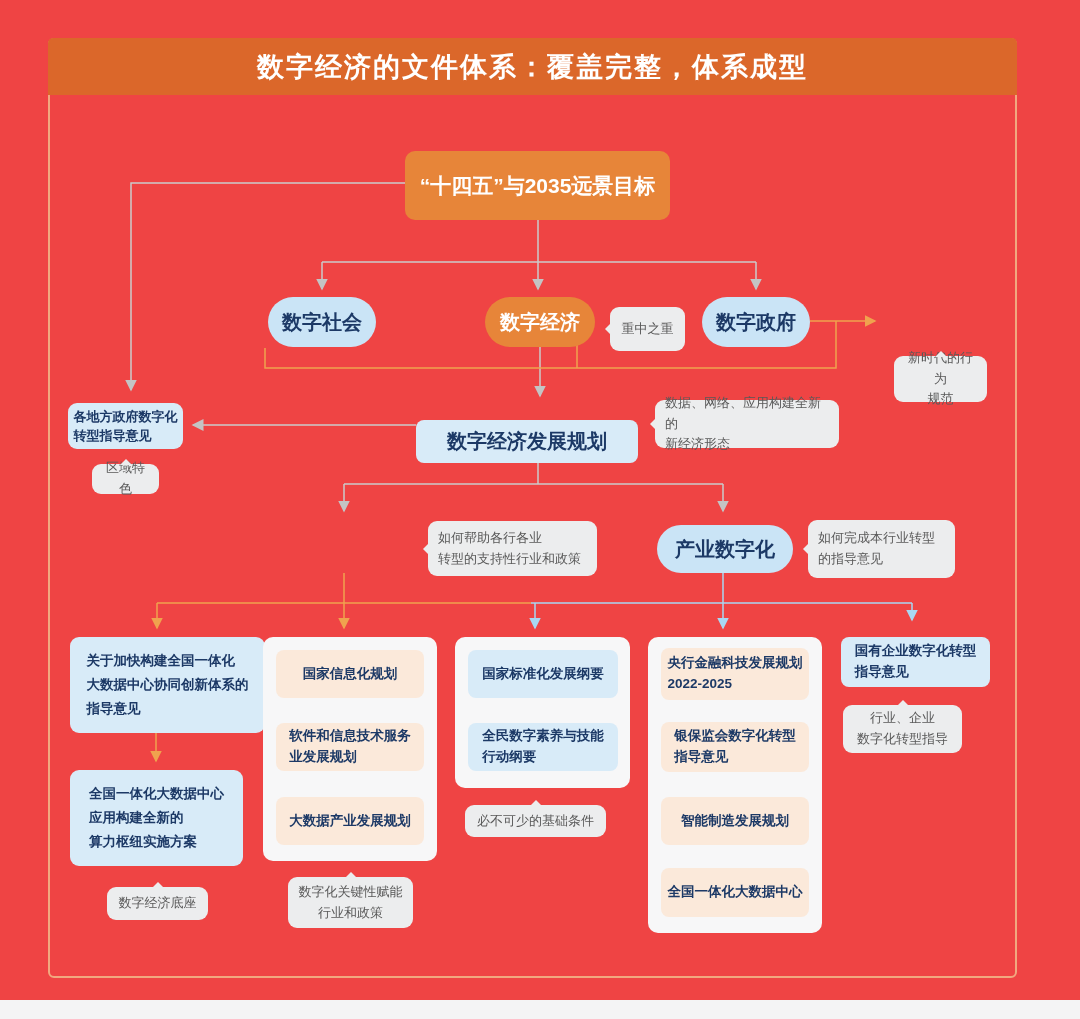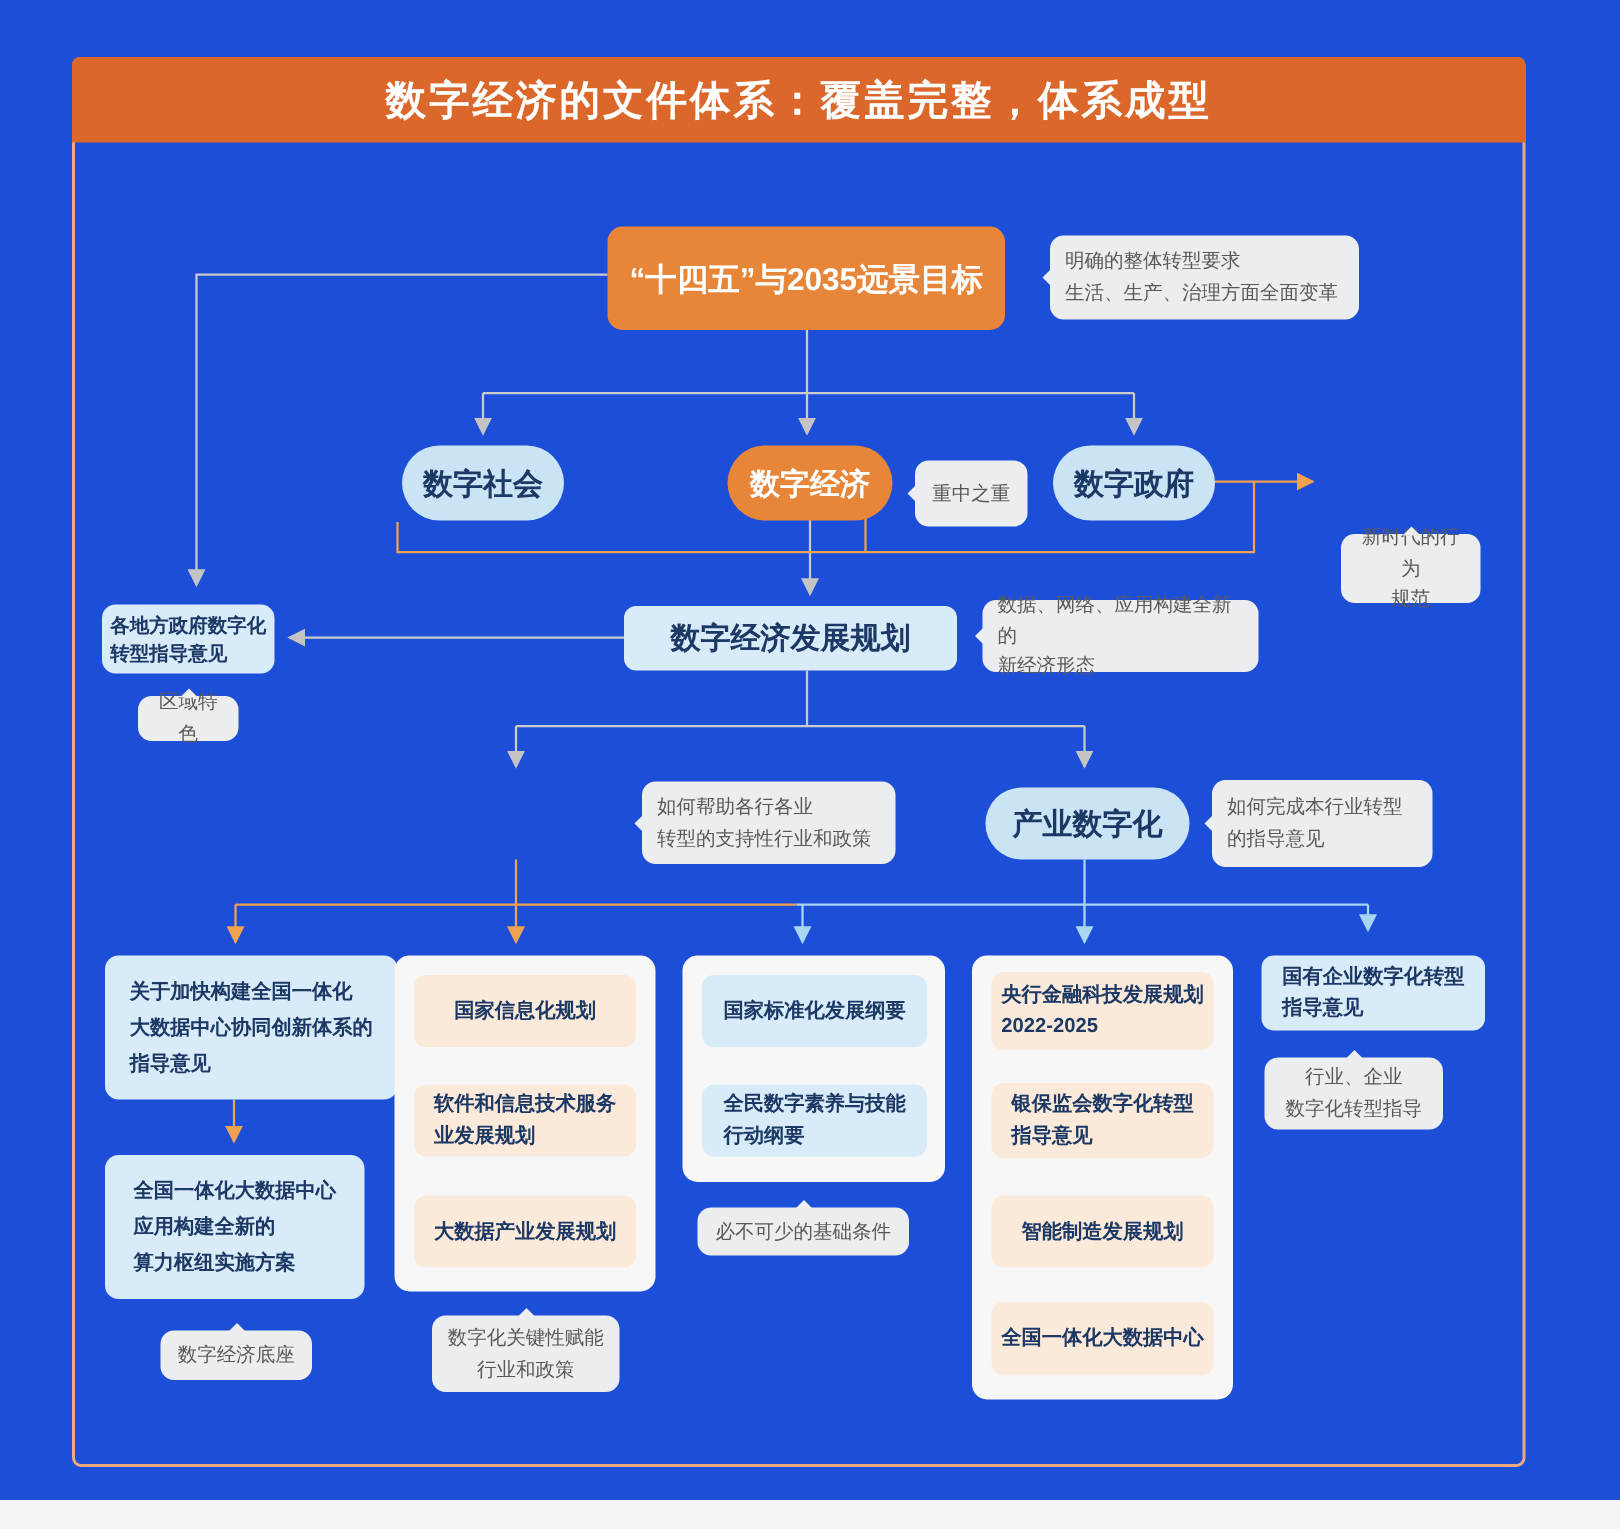--- a/index.html
+++ b/index.html
@@ -1,38 +1,38 @@
 <!DOCTYPE html>
 <html><head>
 <meta charset="utf-8">
 <style>
   html,body{margin:0;padding:0;background:#ffffff;}
   #canvas{
     position:relative;width:1080px;height:1019px;overflow:hidden;
-    font-family:"Liberation Sans","DejaVu Sans",sans-serif;background:#1d4ed8;
+    font-family:"Liberation Sans","DejaVu Sans",sans-serif;background:#ef4444;
   }
   .frame{
     position:absolute;left:48px;top:38px;width:969px;height:940px;
     border:2px solid #F1A87F;border-radius:6px;box-sizing:border-box;
   }
   .header{
     position:absolute;left:48px;top:38px;width:969px;height:57px;
     background:#DB672A;border-radius:5px 5px 0 0;
     display:flex;align-items:center;justify-content:center;
     color:#ffffff;font-size:27px;font-weight:bold;letter-spacing:2px;
   }
   .node{
     position:absolute;display:flex;align-items:center;justify-content:center;
     white-space:pre-line;box-sizing:border-box;
     color:#1C3966;font-weight:bold;
   }
   .rootnode{background:#E78539;color:#ffffff;border-radius:10px;font-size:21px;}
   .pill{background:#CAE4F6;border-radius:26px;font-size:20px;}
   .pill-orange{background:#E78539;color:#ffffff;}
-  .bigblue{background:#D8EBF8;border-radius:8px;font-size:20px;}
+  .bigblue{background:#D8EBF8;border-radius:8px;font-size:20px;margin-top:16px;}
   .bluebox{background:#D8EBF8;border-radius:9px;font-size:13.5px;line-height:1.8;}
   .orangeitem{background:#FBE9DA;border-radius:8px;font-size:13.5px;line-height:1.55;}
   .blueitem{background:#D8EBF8;border-radius:8px;font-size:13.5px;line-height:1.55;}
   .panel{position:absolute;background:#F7F7F8;border-radius:10px;}
   .bubble{
     position:absolute;background:#ECEDEE;border-radius:9px;
     display:flex;align-items:center;justify-content:center;
     color:#595959;font-size:13px;line-height:1.6;white-space:pre-line;
     text-align:center;box-sizing:border-box;padding:4px 10px;
   }
@@ -98,22 +98,20 @@
     <g stroke="#A9D7F3" stroke-width="1.5" fill="none">
       <path d="M723 573 V603"></path>
       <path d="M531 603 H912"></path>
       <path d="M535 603 V628" marker-end="url(#ab)"></path>
       <path d="M723 603 V628" marker-end="url(#ab)"></path>
       <path d="M912 603 V620" marker-end="url(#ab)"></path>
     </g>
   </svg>
 
   <div class="node rootnode" style="left:405px;top:151px;width:265px;height:69px">“十四五”与2035远景目标</div>
-  <div class="bubble ta-left tail-left" style="left:700px;top:157px;width:206px;height:56px">明确的整体转型要求
-生活、生产、治理方面全面变革</div>
 
   <div class="node pill" style="left:268px;top:297px;width:108px;height:50px">数字社会</div>
   <div class="node pill pill-orange" style="left:485px;top:297px;width:110px;height:50px">数字经济</div>
   <div class="bubble tail-left" style="left:610px;top:307px;width:75px;height:44px">重中之重</div>
   <div class="node pill" style="left:702px;top:297px;width:108px;height:50px">数字政府</div>
 
   <div class="bubble tail-top" style="left:894px;top:356px;width:93px;height:46px">新时代的行为
 规范</div>
 
   <div class="node bluebox" style="left:68px;top:403px;width:115px;height:46px;font-size:13px;line-height:1.5">各地方政府数字化

